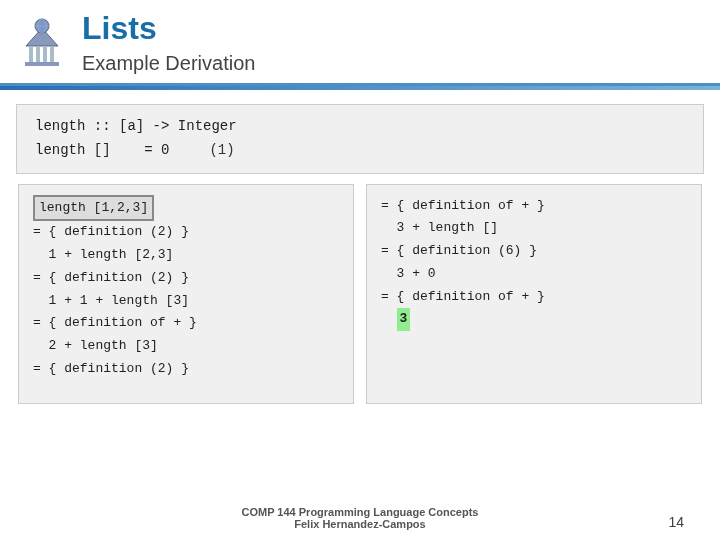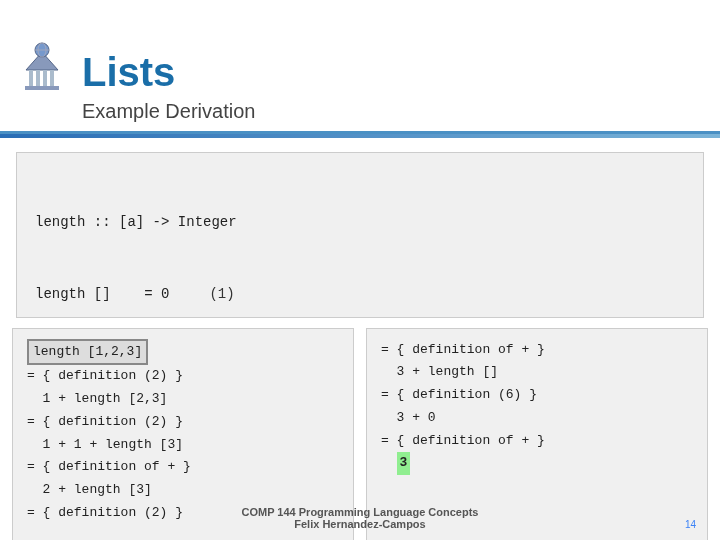--- a/index.html
+++ b/index.html
@@ -27,25 +27,24 @@
       height: 52px;
       flex-shrink: 0;
     }
 
     .header-text {
       display: flex;
       flex-direction: column;
     }
 
     .title-lists {
-      font-size: 40px;
+      font-size: 32px;
       font-weight: bold;
       color: #1a6ea8;
       line-height: 1;
-      margin-top: 40px;
     }
 
     .title-subtitle {
       font-size: 20px;
       color: #444444;
       font-weight: normal;
       margin-top: 8px;
     }
 
     
@@ -62,33 +61,32 @@
       padding: 10px 18px;
       font-family: 'Courier New', Courier, monospace;
       font-size: 14px;
       color: #222222;
       line-height: 1.7;
     }
 
     .code-line {
       display: flex;
       gap: 0;
-      margin-top: 48px;
     }
 
     .code-rule-num {
       margin-left: 40px;
       color: #333;
     }
 
     
     .main-panels {
       display: flex;
       gap: 12px;
-      margin: 0 12px;
+      margin: 0 18px;
       height: 220px;
       justify-content: space-between;
     }
 
     .panel {
       background: #f0f0f0;
       border: 1px solid #cccccc;
       padding: 10px 14px;
       font-family: 'Courier New', Courier, monospace;
       font-size: 13px;
@@ -119,23 +117,23 @@
       right: 0;
       text-align: center;
       font-size: 11px;
       color: #555;
       font-weight: bold;
     }
 
     .page-number {
       position: absolute;
       bottom: 10px;
-      right: 24px;
-      font-size: 10px;
-      color: #3b82f6;
+      right: 36px;
+      font-size: 14px;
+      color: #404040;
     }
   </style>
 </head>
 <body>
 
 <div class="header">
 
   <svg class="logo" viewBox="0 0 52 52" xmlns="http://www.w3.org/2000/svg">
 
     <polygon points="10,28 26,10 42,28" fill="#8899bb" stroke="#556688" stroke-width="1"></polygon>

